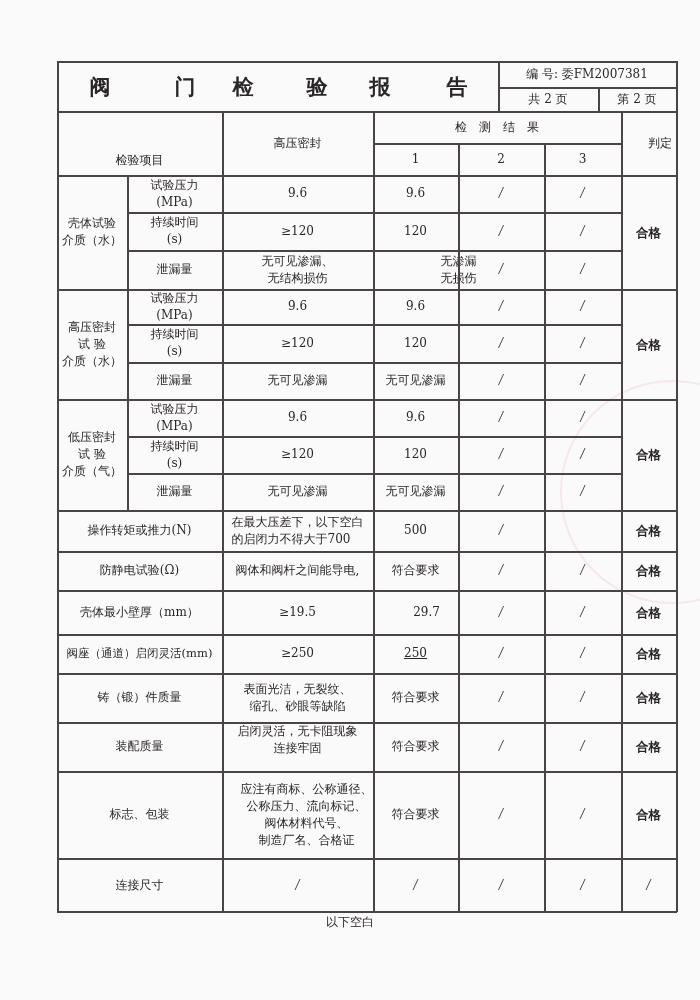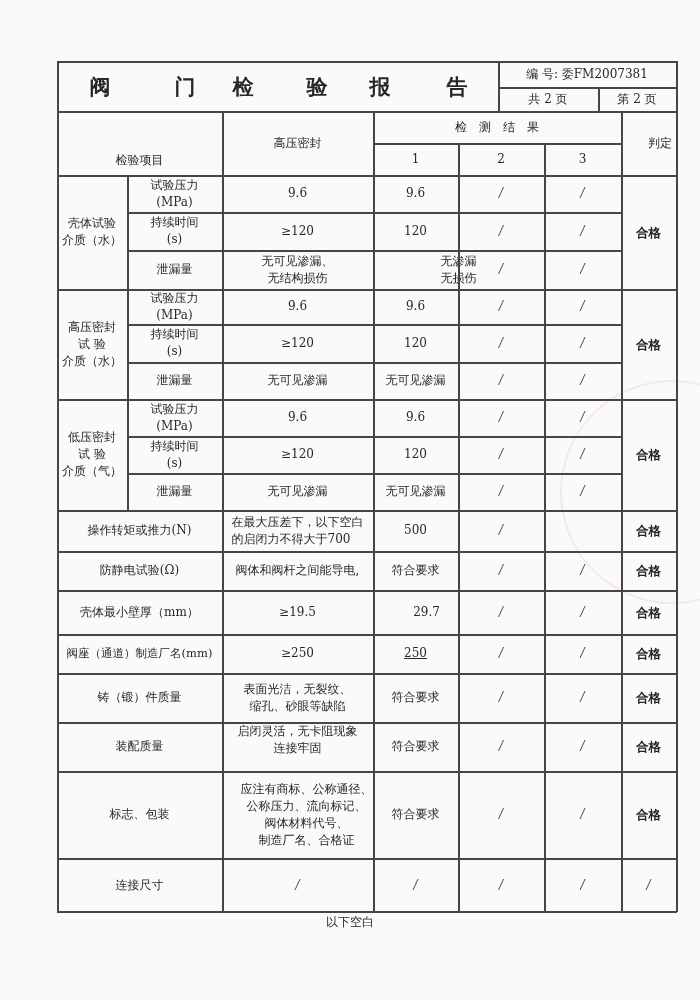--- a/index.html
+++ b/index.html
@@ -137,21 +137,21 @@
   <div class="cell slash" style="left:544px;top:551px;width:77px;height:39px;">/</div>
   <div class="cell verdict" style="left:621px;top:551px;width:55px;height:39px;">合格</div>
 
   <div class="cell" style="left:57px;top:590px;width:165px;height:44px;">壳体最小壁厚（mm）</div>
   <div class="cell" style="left:222px;top:590px;width:151px;height:44px;">≥19.5</div>
   <div class="cell" style="left:384px;top:590px;width:85px;height:44px;">29.7</div>
   <div class="cell slash" style="left:458px;top:590px;width:86px;height:44px;">/</div>
   <div class="cell slash" style="left:544px;top:590px;width:77px;height:44px;">/</div>
   <div class="cell verdict" style="left:621px;top:590px;width:55px;height:44px;">合格</div>
 
-  <div class="cell" style="left:57px;top:634px;width:165px;height:39px;font-size:11.5px;">阀座（通道）制造厂名(mm)</div>
+  <div class="cell" style="left:57px;top:634px;width:165px;height:39px;font-size:11.5px;">阀座（通道）启闭灵活(mm)</div>
   <div class="cell" style="left:222px;top:634px;width:151px;height:39px;">≥250</div>
   <div class="cell" style="left:373px;top:634px;width:85px;height:39px;text-decoration:underline;">250</div>
   <div class="cell slash" style="left:458px;top:634px;width:86px;height:39px;">/</div>
   <div class="cell slash" style="left:544px;top:634px;width:77px;height:39px;">/</div>
   <div class="cell verdict" style="left:621px;top:634px;width:55px;height:39px;">合格</div>
 
   <div class="cell" style="left:57px;top:673px;width:165px;height:49px;">铸（锻）件质量</div>
   <div class="cell" style="left:222px;top:673px;width:151px;height:49px;">表面光洁，无裂纹、
 缩孔、砂眼等缺陷</div>
   <div class="cell" style="left:373px;top:673px;width:85px;height:49px;">符合要求</div>

